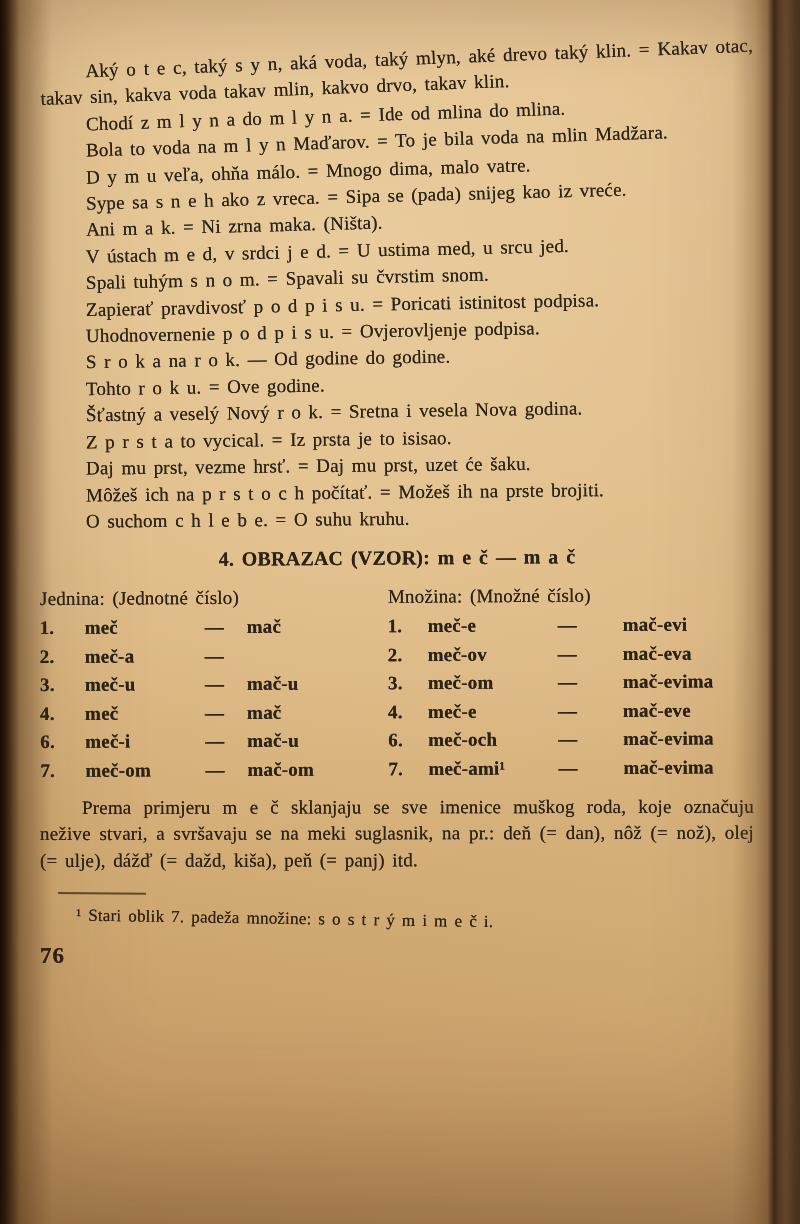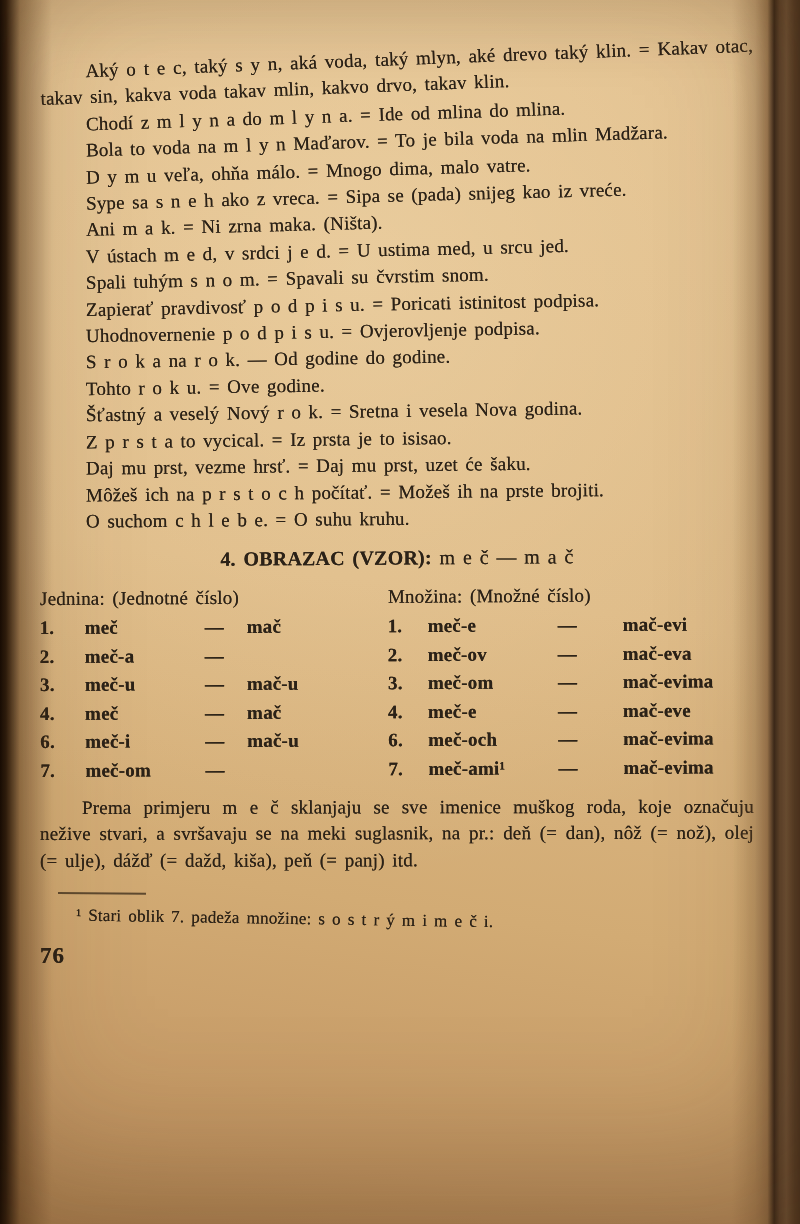--- a/index.html
+++ b/index.html
@@ -39,21 +39,21 @@
     position:absolute;left:40px;top:60px;width:714px;
     font-size:19px;line-height:26.4px;letter-spacing:0.2px;word-spacing:2.5px;
     text-shadow:0 0 0.5px rgba(43,30,15,0.85);
   }
   .pv{
     margin:0;text-indent:46px;text-align:justify;transform-origin:0 50%;
   }
   .heading{
     margin:12px 0 12px;text-align:center;font-size:20px;transform-origin:0 50%;transform:rotate(-0.4deg);
   }
-  .heading .hw{font-weight:normal;}
+  .heading .hw{font-weight:bold;}
   .tblhead{
     display:grid;grid-template-columns:348px 1fr;margin-top:4px;
     transform-origin:0 50%;transform:rotate(-0.35deg);
   }
   .tbl{
     display:grid;grid-template-columns:348px 1fr;margin-top:2px;
     transform-origin:0 50%;transform:rotate(-0.3deg);
     font-weight:bold;
   }
   .half .trow{display:grid;line-height:28.6px;}
@@ -137,20 +137,21 @@
         <div class="trow">
           <span>6.</span>
           <span>meč-i</span>
           <span class="tdash">—</span>
           <span>mač-u</span>
         </div>
         <div class="trow">
           <span>7.</span>
           <span>meč-om</span>
           <span class="tdash">—</span>
+          <span>mač-om</span>
         </div>
       </div>
       <div class="half pl">
         <div class="trow">
           <span>1.</span>
           <span>meč-e</span>
           <span class="tdash">—</span>
           <span>mač-evi</span>
         </div>
         <div class="trow">

